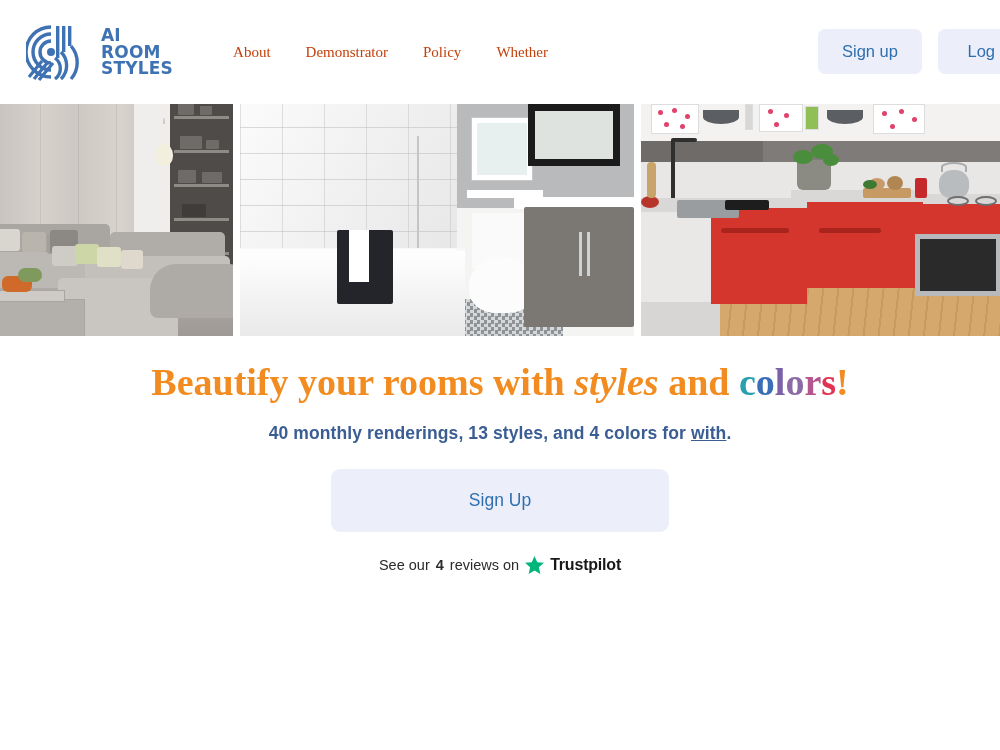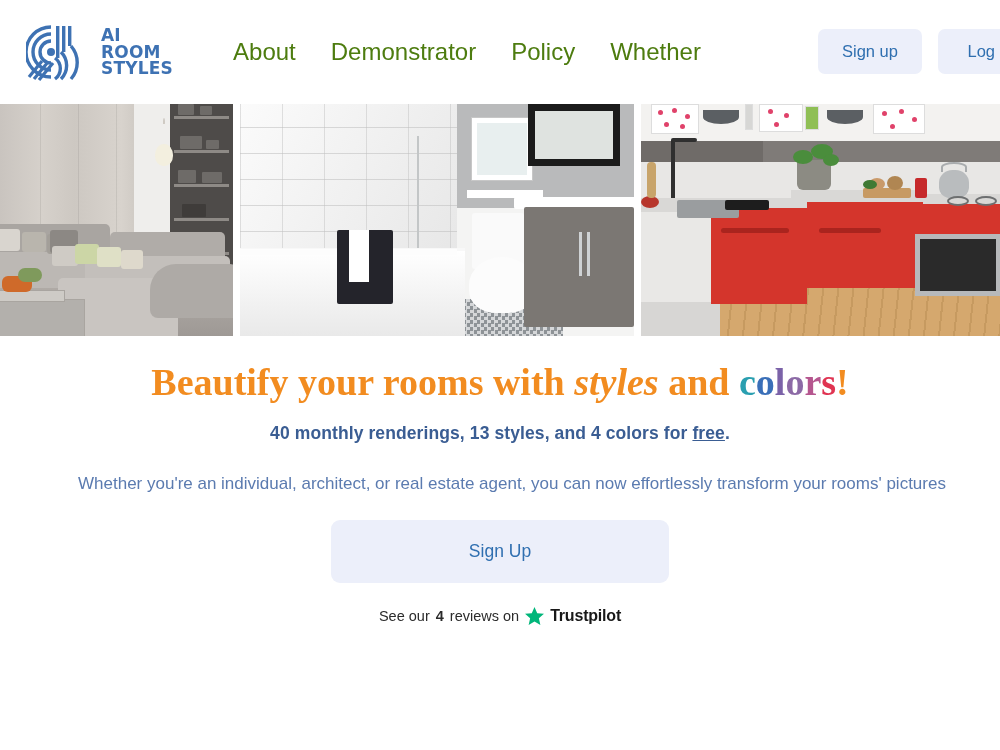--- a/index.html
+++ b/index.html
@@ -39,24 +39,25 @@
   }
   .logo-text div { white-space: nowrap; }
 
   .nav {
     display: flex;
     align-items: center;
     gap: 35px;
     margin-left: 60px;
   }
   .nav a {
-    color: #4d7c0f;
-    font-size: 24px;
+    color: #c2410c;
+    font-size: 15px;
     text-decoration: none;
     white-space: nowrap;
+    font-family: Liberation Serif, serif;
   }
 
   .lang-select {
     margin-left: 41px;
     width: 152px;
     height: 50px;
     border: 1px solid #d4d8dd;
     border-radius: 8px;
     background: #fff;
     display: flex;
@@ -415,25 +416,24 @@
   </div>
 </div>
 
 <div class="content">
 
   <h1 class="headline">
     <span>Beautify your rooms with </span><span class="it">styles</span><span> and </span><span class="cl" id="colors-word"><span style="color: rgb(42, 159, 176);">c</span><span style="color: rgb(58, 111, 184);">o</span><span style="color: rgb(123, 98, 168);">l</span><span style="color: rgb(140, 106, 166);">o</span><span style="color: rgb(181, 86, 143);">r</span><span style="color: rgb(224, 52, 82);">s</span><span style="color: rgb(242, 140, 32);">!</span></span>
   </h1>
 
   <div class="subline">
-    <span>40 monthly renderings, 13 styles, and 4 colors for </span><u>free</u><span>.</span>
+    <span>40 monthly renderings, 13 styles, and 4 colors for </span><u>with</u><span>.</span>
   </div>
 
   <p class="para">
-    <span class="l1">Whether you're an individual, architect, or real estate agent, you can now effortlessly transform your rooms' pictures</span>
   </p>
 
   <div class="cta-wrap">
     <button class="cta">Sign Up</button>
   </div>
 
   <div class="trust">
     <span>See our</span>
     <span class="cnt">4</span>
     <span>reviews on</span>

